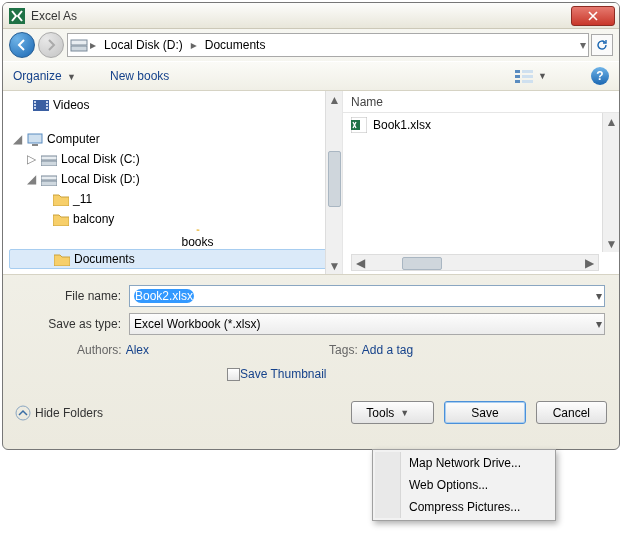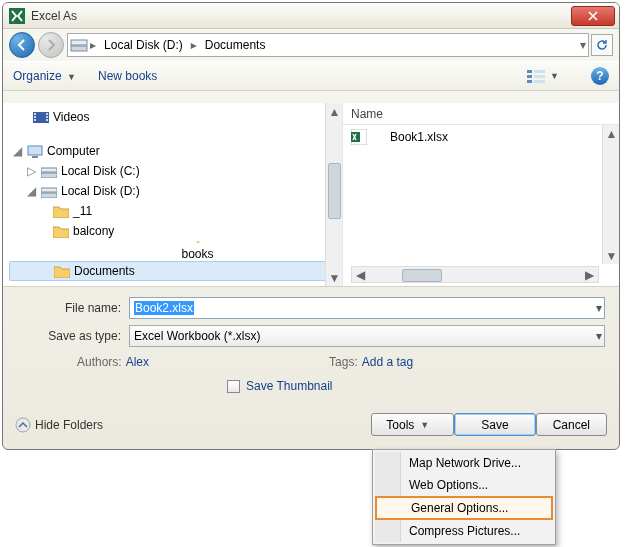--- a/index.html
+++ b/index.html
@@ -12,51 +12,51 @@
   .close-btn { width:44px; height:20px; margin-right:4px; background: linear-gradient(#e67a6f,#c8372a); border:1px solid #8d2b22; border-radius:3px; display:flex; align-items:center; justify-content:center; color:#fff; }
   .navbar { height:32px; display:flex; align-items:center; padding:2px 6px; gap:3px; }
   .circle-btn { width:26px; height:26px; border-radius:50%; background: radial-gradient(circle at 30% 25%, #6fb4e8, #1b67b2); border:1px solid #265e95; display:flex; align-items:center; justify-content:center; color:#fff; }
   .circle-btn.disabled { background: radial-gradient(circle at 30% 25%, #e8e8e8,#c4c4c4); color:#8a8a8a; border-color:#aaa;}
   .addr { flex:1; height:24px; background:#fff; border:1px solid #a9a9a9; display:flex; align-items:center; padding:0 2px; gap:2px; }
   .addr .seg { padding:2px 6px; display:flex; align-items:center; gap:3px; }
   .addr .chev { color:#666; }
   .refresh-sq { width:22px; height:22px; border:1px solid #a9a9a9; background:#fafafa; display:flex; align-items:center; justify-content:center; color:#1b67b2; margin-left:-1px;}
   .searchbox { width:190px; height:24px; border:1px solid #a9a9a9; background:#fff; display:flex; align-items:center; padding:0 4px; color:#888; font-style:italic; margin-left:6px;}
   .searchbox svg { margin-right:4px; }
-  .toolbar { height:30px; background:linear-gradient(#fbfbf7,#f0efe6); border-top:1px solid #fff; border-bottom:1px solid #d6d3c4; display:flex; align-items:center; padding:0 10px; gap:22px; }
+  .toolbar { height:30px; background:linear-gradient(#fbfbf7,#f0efe6); border-top:1px solid #fff; border-bottom:1px solid #d6d3c4; display:flex; align-items:center; padding:0 10px; gap:34px; }
   .toolbar .link { color:#15428b; }
   .toolbar .view-icon { margin-left:auto; display:flex; align-items:center; gap:3px; color:#3a6ea5;}
   .help-circle { width:18px; height:18px; border-radius:50%; background:linear-gradient(#6fb4e8,#1b67b2); color:#fff; display:flex; align-items:center; justify-content:center; font-weight:bold; margin-left:10px;}
-  .body { display:flex; height:184px; background:#fff; border-bottom:1px solid #d6d3c4;margin-top:12px;}
+  .body { display:flex; height:184px; background:#fff; border-bottom:1px solid #d6d3c4;}
   .tree { width:340px; border-right:1px solid #e6e6e6; overflow:auto; padding:4px 0 4px 6px; position:relative;}
   .tree-row { display:flex; align-items:center; height:20px; gap:4px; padding-left:6px; }
   .tree-row.sel { background:#dbeaf9; border:1px solid #a7cdf0; border-radius:2px; margin-right:8px;}
   .folder-icon { width:16px; height:13px; }
   .tri { color:#808080; width:10px; display:inline-block; }
   .scroll-v { position:absolute; right:0; top:0; bottom:0; width:17px; background:#f0f0f0; border-left:1px solid #ddd;}
   .scroll-v .thumb{ position:absolute; left:2px; width:13px; background:#cfd6dc; border:1px solid #a9b6c2; border-radius:2px;}
   .scroll-v .arr { position:absolute; left:0; width:17px; height:17px; display:flex; align-items:center; justify-content:center; color:#666; background:#f0f0f0;}
   .filepane { flex:1; position:relative; background:#fff;}
   .fp-head { height:22px; border-bottom:1px solid #e6e6e6; display:flex; align-items:center; padding:0 8px; color:#444;}
-  .fp-item { display:flex; align-items:center; gap:23px; padding:4px 8px;}
+  .fp-item { display:flex; align-items:center; gap:6px; padding:4px 8px;}
   .scroll-h { position:absolute; left:8px; right:20px; bottom:3px; height:17px; background:#f0f0f0; border:1px solid #ddd;}
   .scroll-h .thumb { position:absolute; top:2px; height:13px; background:#cfd6dc; border:1px solid #a9b6c2; border-radius:2px; left:50px; width:40px;}
   .scroll-h .arr { position:absolute; top:0; width:17px; height:15px; display:flex; align-items:center; justify-content:center; color:#666;}
   .form { padding:10px 14px 0 14px; }
   .row { display:flex; align-items:center; margin-bottom:6px; }
   .lbl { width:112px; text-align:right; padding-right:8px; color:#333;}
   .combo { flex:1; height:22px; border:1px solid #8aa6c1; background:#fff; display:flex; align-items:center; padding:0 4px; position:relative;}
   .combo .dd { position:absolute; right:2px; color:#555; }
-  .sel-text { background:#3399ff; color:#fff; padding:0 1px; }
+  .sel-text { background:#3399ff; color:#fff; padding:0 1px;border-radius:7px; }
   .meta { display:flex; padding:2px 0 0 60px; gap:60px;}
   .meta .k { color:#666; margin-right:4px;}
   .meta .v { color:#15428b; }
-  .thumbrow { display:flex; align-items:center; gap:6px; padding:10px 0 14px 210px; color:#15428b;}
+  .thumbrow { display:flex; align-items:center; gap:0; padding:10px 0 14px 210px; color:#15428b;}
   .cb { width:13px; height:13px; border:1px solid #8a8a8a; background:linear-gradient(#fff,#e8e8e8);}
-  .footer { display:flex; align-items:center; padding:6px 12px 10px 12px; }
+  .footer { display:flex; align-items:center; padding:6px 12px 10px 12px; gap:10px;}
   .hidefold { display:flex; align-items:center; gap:4px; color:#333;}
   .btn { height:23px; border:1px solid #8a8a8a; background:linear-gradient(#fdfdfd,#e4e4e4); border-radius:3px; padding:0 16px; display:flex; align-items:center; justify-content:center;}
   .btn.save { border-color:#4b90d9; box-shadow:0 0 0 1px #a7cdf0 inset; padding:0 26px;}
   .btn.tools { padding:0 24px 0 14px; gap:4px;}
   .menu { position:absolute; left:372px; top:449px; width:184px; background:#f2f2f2; border:1px solid #a0a0a0; box-shadow:2px 3px 6px rgba(0,0,0,0.3); padding:2px;}
   .menu .strip { position:absolute; left:2px; top:2px; bottom:2px; width:26px; background:#e9e9e9; border-right:1px solid #d7d7d7;}
   .menu .mi { position:relative; height:22px; display:flex; align-items:center; padding-left:34px;}
   .menu .mi.hi { border:2px solid #e78b2f; background:#fff6ec; margin:0 0; height:24px;}
   .xls-icon{ width:16px; height:16px; }
   .tiny-arrow{ font-size:9px; color:#555; margin-left:2px;}
@@ -261,15 +261,14 @@
       </div>
     <div class="btn save">Save</div>
     <div class="btn">Cancel</div>
   </div>
 </div>
 
 <div class="menu">
   <div class="strip"></div>
   <div class="mi">Map Network Drive...</div>
   <div class="mi">Web Options...</div>
-  <div class="mi hi">General Options...</div>
   <div class="mi">Compress Pictures...</div>
 </div>
 
 </body></html>

